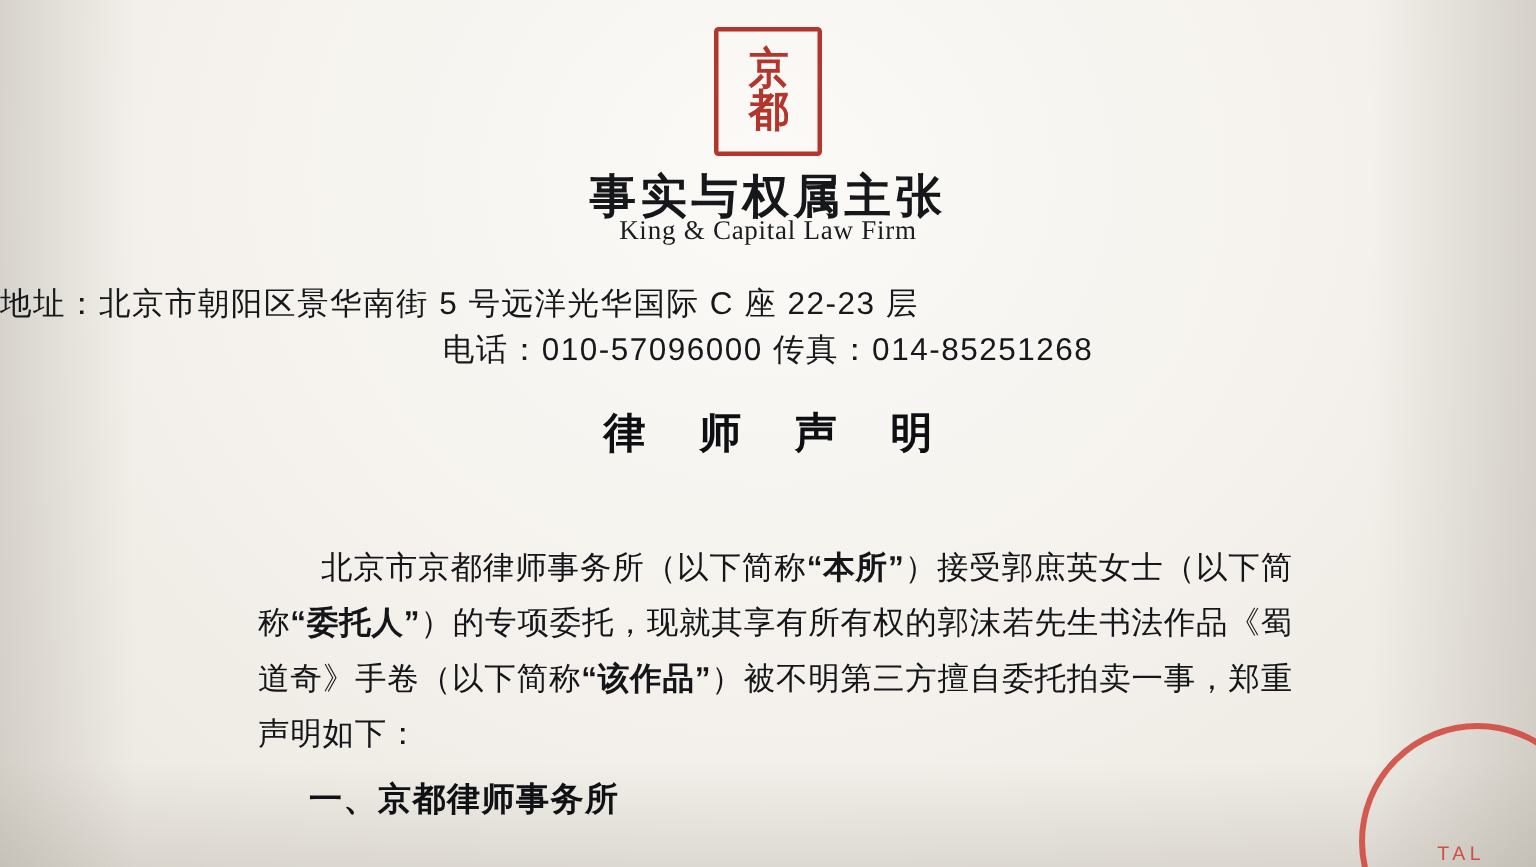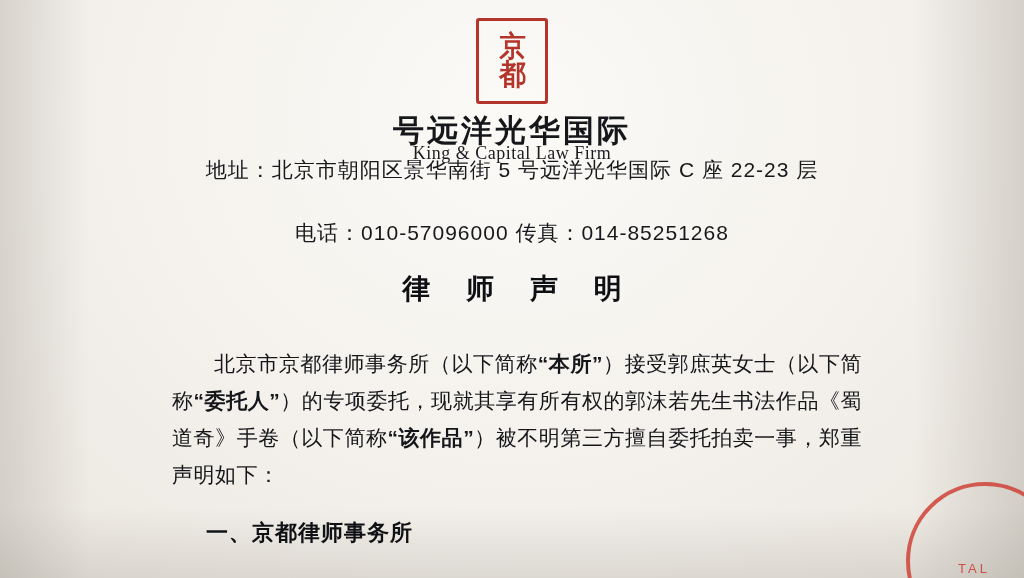--- a/index.html
+++ b/index.html
@@ -93,23 +93,22 @@
     top: 143px;
     left: 0; right: 0;
     text-align: center;
     font-size: 18px;
     color: #1b1c20;
     letter-spacing: 0.5px;
     font-family: "Liberation Serif", serif;
   }
   .addr {
     position: absolute;
-    top: 156px;
-    left: 0; right: 0;
-    text-align: center;
+    top: 188px;
+    left: 0; right: 0;
     font-size: 21px;
     color: #17181b;
     letter-spacing: 1px;
     font-family: "Liberation Sans", sans-serif;
   }
   .tel {
     position: absolute;
     top: 219px;
     left: 0; right: 0;
     text-align: center;
@@ -127,21 +126,21 @@
     font-weight: bold;
     color: #0e0f12;
     letter-spacing: 14px;
     text-indent: 14px;
     font-family: "Liberation Sans", sans-serif;
   }
 
   
   .body-block {
     position: absolute;
-    top: 345px;
+    top: 360px;
     left: 172px;
     width: 690px;
     font-size: 21px;
     line-height: 37px;
     color: #15161a;
     text-align: justify;
     font-family: "Liberation Sans", sans-serif;
     letter-spacing: 0.5px;
   }
   .para { text-indent: 2em; margin: 0; }
@@ -190,21 +189,21 @@
   <div class="shade-right"></div>
   <div class="shade-bottom"></div>
 
   <div class="seal-wrap">
     <div class="seal">
       <span>京</span>
       <span>都</span>
     </div>
   </div>
 
-  <div class="firm-cn">号远洋光华国际</div>
+  <div class="firm-cn">事实与权属主张</div>
   <div class="firm-en">King &amp; Capital Law Firm</div>
   <div class="addr">地址：北京市朝阳区景华南街 5 号远洋光华国际 C 座 22-23 层</div>
   <div class="tel">电话：010-57096000 传真：014-85251268</div>
 
   <div class="doc-title">律 师 声 明</div>
 
   <div class="body-block">
     <p class="para"><span>北京市京都律师事务所（以下简称</span><span class="b">“本所”</span><span>）接受郭庶英女士（以下简称</span><span class="b">“委托人”</span><span>）的专项委托，现就其享有所有权的郭沫若先生书法作品《蜀道奇》手卷（以下简称</span><span class="b">“该作品”</span><span>）被不明第三方擅自委托拍卖一事，郑重声明如下：</span></p>
   </div>
 

